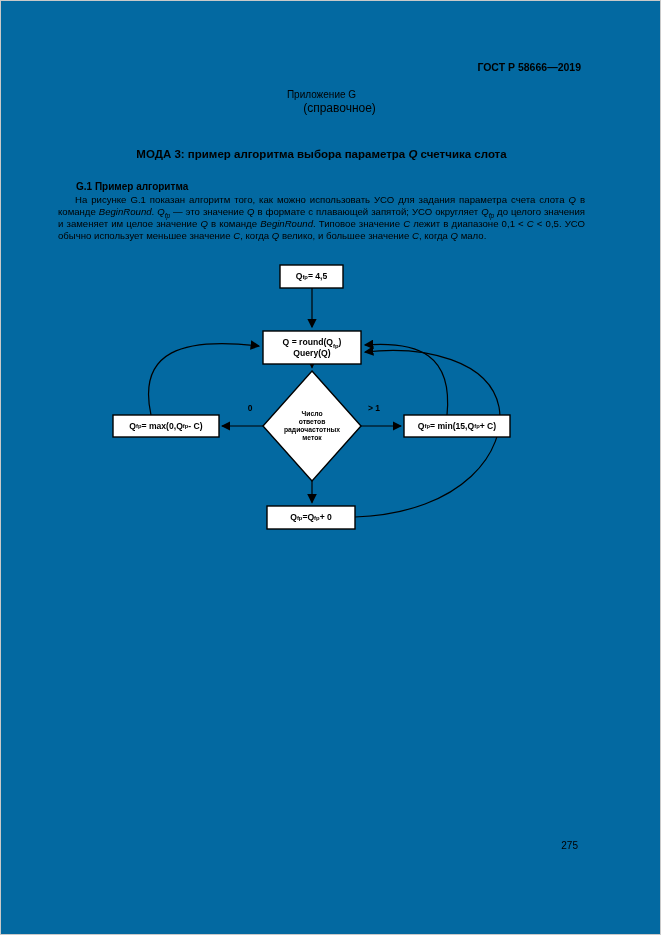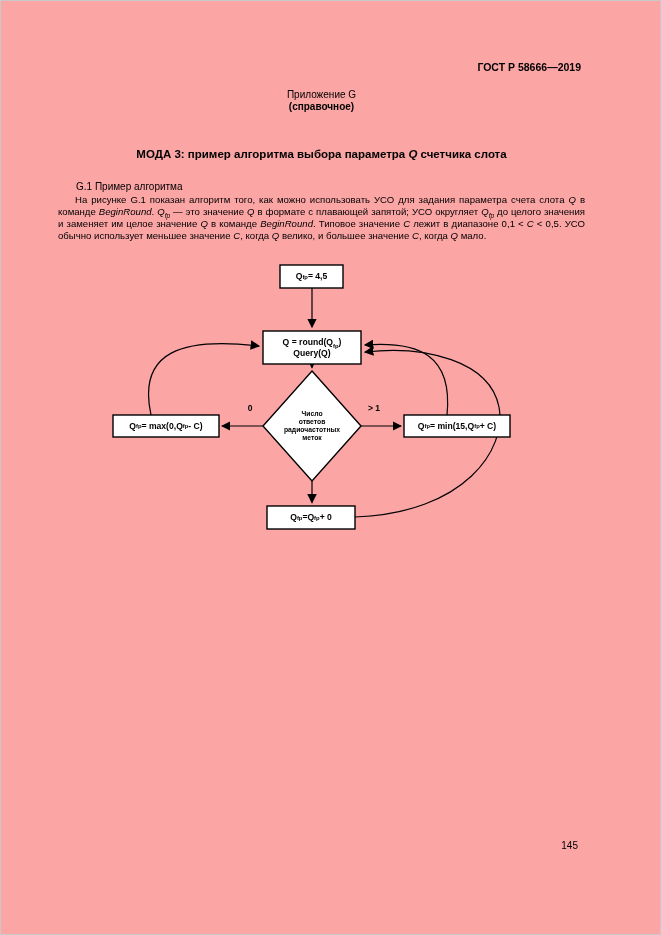--- a/index.html
+++ b/index.html
@@ -1,27 +1,27 @@
 <!DOCTYPE html>
 <html><head>
 <meta charset="utf-8">
 <style>
   html,body{margin:0;padding:0;background:#e8e8e8;}
   .page{
     position:relative;width:661px;height:935px;margin:0 auto;
-    background:#fca5a5;border:1px solid #c9c9c9;box-sizing:border-box;
+    background:#0369a1;border:1px solid #c9c9c9;box-sizing:border-box;
     font-family:"Liberation Sans", sans-serif;color:#000;overflow:hidden;
   }
   .it{font-style:italic;}
   sub{font-size:0.68em;line-height:0;}
   .doc-number{position:absolute;top:60px;right:79px;font-size:10.5px;font-weight:bold;}
   .annex-title{position:absolute;top:88px;left:57px;width:527px;text-align:center;font-size:10px;font-weight:normal;}
-  .annex-type{position:absolute;top:100px;left:57px;width:527px;text-align:center;font-size:10px;font-weight:bold;}
+  .annex-type{position:absolute;top:100px;left:75px;width:527px;text-align:center;font-size:12px;font-weight:normal;}
   .main-title{position:absolute;top:147px;left:57px;width:527px;text-align:center;font-size:11.5px;font-weight:bold;}
-  .section-heading{position:absolute;top:180px;left:75px;font-size:10px;font-weight:normal;}
+  .section-heading{position:absolute;top:180px;left:75px;font-size:10px;font-weight:bold;}
   .body-paragraph{
     position:absolute;top:193px;left:57px;width:527px;margin:0;
     font-size:9.6px;line-height:12px;text-align:justify;text-indent:17px;
   }
   .flowchart{position:absolute;inset:0;}
   .flowchart svg{position:absolute;left:0;top:0;pointer-events:none;}
   .fc-label{
     position:absolute;display:flex;align-items:center;justify-content:center;
     font-size:8.6px;font-weight:bold;text-align:center;line-height:1.2;
   }
@@ -115,15 +115,15 @@
         <span>Q</span>
         <sub>fp</sub>
         <span> + 0</span>
       </div>
 
     <div class="branch-label" style="left:240px;top:402px;width:18px;">0</div>
 
     <div class="branch-label" style="left:360px;top:402px;width:26px;">&gt; 1</div>
   </div>
 
-  <div class="page-number">145</div>
+  <div class="page-number">275</div>
 
 </div>
 
 </body></html>

